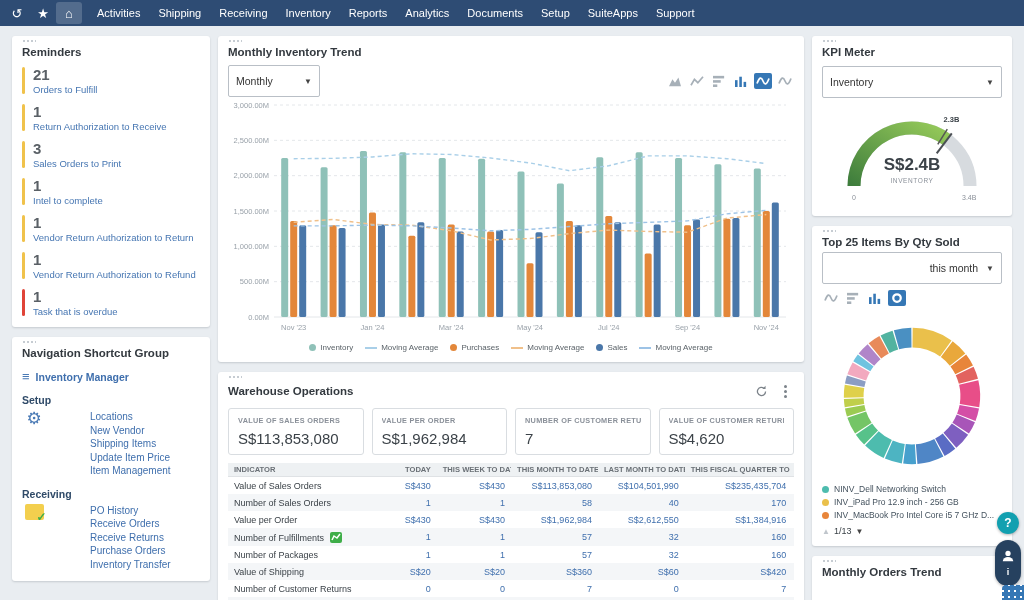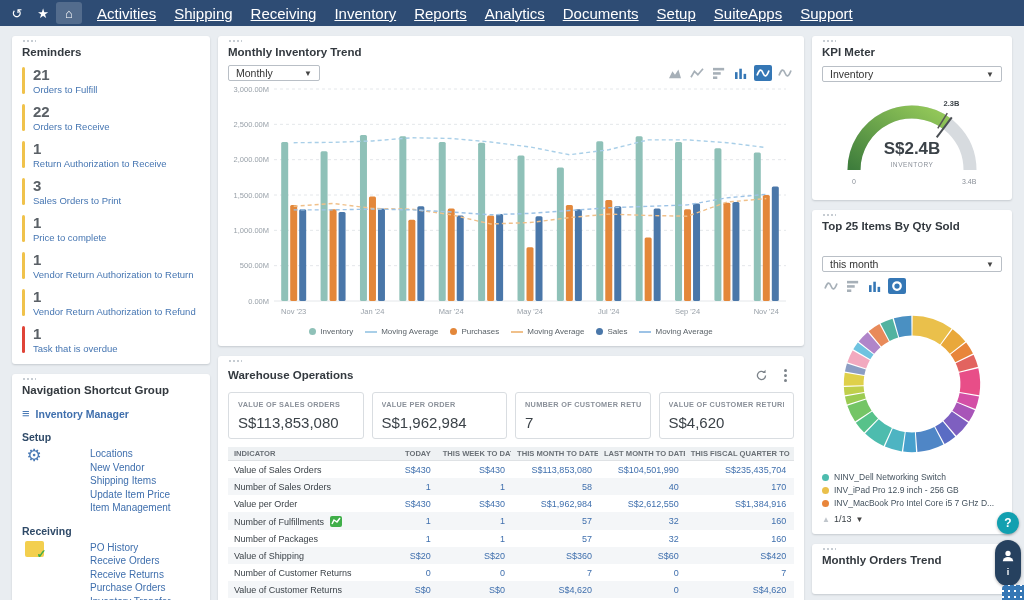--- a/index.html
+++ b/index.html
@@ -5,21 +5,21 @@
   * { box-sizing: border-box; margin: 0; padding: 0; }
   html,body { width:1024px; height:600px; overflow:hidden; background:#e9edf1;
     font-family:"Liberation Sans", sans-serif; }
 
   
   nav { height:26px; background:#2e4c74; display:flex; align-items:center; padding:0 4px; }
   .nav-ic { color:#fff; font-size:13px; width:26px; height:22px; display:flex; align-items:center;
     justify-content:center; cursor:pointer; border-radius:3px; }
   .nav-ic-active { background:rgba(255,255,255,.18); }
   #nav-items { display:flex; align-items:center; margin-left:6px; }
-  .nav-item { color:#fff; font-size:15px; padding:6px 9px; cursor:pointer; white-space:nowrap;text-decoration:underline; }
+  .nav-item { color:#fff; font-size:11px; padding:6px 9px; cursor:pointer; white-space:nowrap; }
 
   
   main { display:flex; gap:8px; padding:10px 12px; align-items:flex-start; }
   .col-left  { width:198px; flex:none; display:flex; flex-direction:column; gap:10px; }
   .col-mid   { flex:1; min-width:0; display:flex; flex-direction:column; gap:10px; }
   .col-right { width:200px; flex:none; display:flex; flex-direction:column; gap:10px; }
 
   .panel { background:#fff; border-radius:3px; box-shadow:0 1px 2px rgba(40,50,60,.18);
     padding:10px; position:relative; }
   .grip { position:absolute; top:3px; left:10px; width:14px; height:4px;
@@ -44,21 +44,21 @@
   .sc-icon-0 { color:#4a7ab5; font-size:17px; line-height:18px; }
   .sc-box { width:19px; height:16px; background:#f3cf4e; border-radius:2px; position:relative; }
   .sc-box::after { content:"✓"; position:absolute; right:-3px; bottom:-4px; color:#3fae49;
     font-size:12px; font-weight:bold; }
   .sc-links { display:flex; flex-direction:column;margin-left:36px; }
   .sc-link { font-size:10px; color:#3f6fad; line-height:13.5px; cursor:pointer; text-decoration:none; }
 
   
   .select { display:inline-flex; align-items:center; justify-content:space-between; gap:8px;
     border:1px solid #b9bfc6; border-radius:2px; background:#fff; font-size:10.5px; color:#333;
-    padding:1px 7px; cursor:pointer; }
+    padding:9px 7px; cursor:pointer; }
   .select .caret { font-size:8px; color:#444; }
   .w100 { width:100%; }
 
   .icon-btn { width:18px; height:16px; display:flex; align-items:center; justify-content:center;
     cursor:pointer; border-radius:2px; }
   .icon-btn.active { background:#3577b5; }
   .icon-row { display:flex; gap:4px; align-items:center; }
 
   
   .tick { font-size:7.5px; fill:#99a1a9; }
@@ -148,43 +148,36 @@
           <div class="rem-item">
             <span class="rem-bar" style="background: rgb(240, 194, 75);"></span>
             <div>
               <div class="rem-count">21</div>
               <div class="rem-label">Orders to Fulfill</div>
             </div>
           </div>
           <div class="rem-item">
             <span class="rem-bar" style="background: rgb(240, 194, 75);"></span>
             <div>
-              <div class="rem-count">22</div>
-              <div class="rem-label">Orders to Receive</div>
-            </div>
-          </div>
-          <div class="rem-item">
-            <span class="rem-bar" style="background: rgb(240, 194, 75);"></span>
-            <div>
               <div class="rem-count">1</div>
               <div class="rem-label">Return Authorization to Receive</div>
             </div>
           </div>
           <div class="rem-item">
             <span class="rem-bar" style="background: rgb(240, 194, 75);"></span>
             <div>
               <div class="rem-count">3</div>
               <div class="rem-label">Sales Orders to Print</div>
             </div>
           </div>
           <div class="rem-item">
             <span class="rem-bar" style="background: rgb(240, 194, 75);"></span>
             <div>
               <div class="rem-count">1</div>
-              <div class="rem-label">Price to complete</div>
+              <div class="rem-label">Intel to complete</div>
             </div>
           </div>
           <div class="rem-item">
             <span class="rem-bar" style="background: rgb(240, 194, 75);"></span>
             <div>
               <div class="rem-count">1</div>
               <div class="rem-label">Vendor Return Authorization to Return</div>
             </div>
           </div>
           <div class="rem-item">
@@ -541,21 +534,21 @@
           <text x="90" y="68" text-anchor="middle" class="gval">S$2.4B</text>
           <text x="90" y="81" text-anchor="middle" class="glabel">INVENTORY</text>
           <text x="30" y="98" class="gend">0</text>
           <text x="140" y="98" class="gend">3.4B</text>
         </svg>
     </section>
 
     <section class="panel">
       <span class="grip"></span>
       <div class="panel-title">Top 25 Items By Qty Sold</div>
-      <div class="select w100" style="margin-top:24px;">
+      <div class="select w100" style="margin-top:4px;justify-content:flex-end;">
         <span>this month</span>
         <span class="caret">▼</span>
       </div>
       <div class="icon-row" style="margin-top:6px;">
         <span class="icon-btn">
           <svg width="14" height="12" viewBox="0 0 16 14">
               <path d="M1 10 C4 2 6 2 8 7 C10 12 12 12 15 4" fill="none" stroke="#a7b0b8" stroke-width="2"></path>
             </svg>
           </span>
         <span class="icon-btn">

